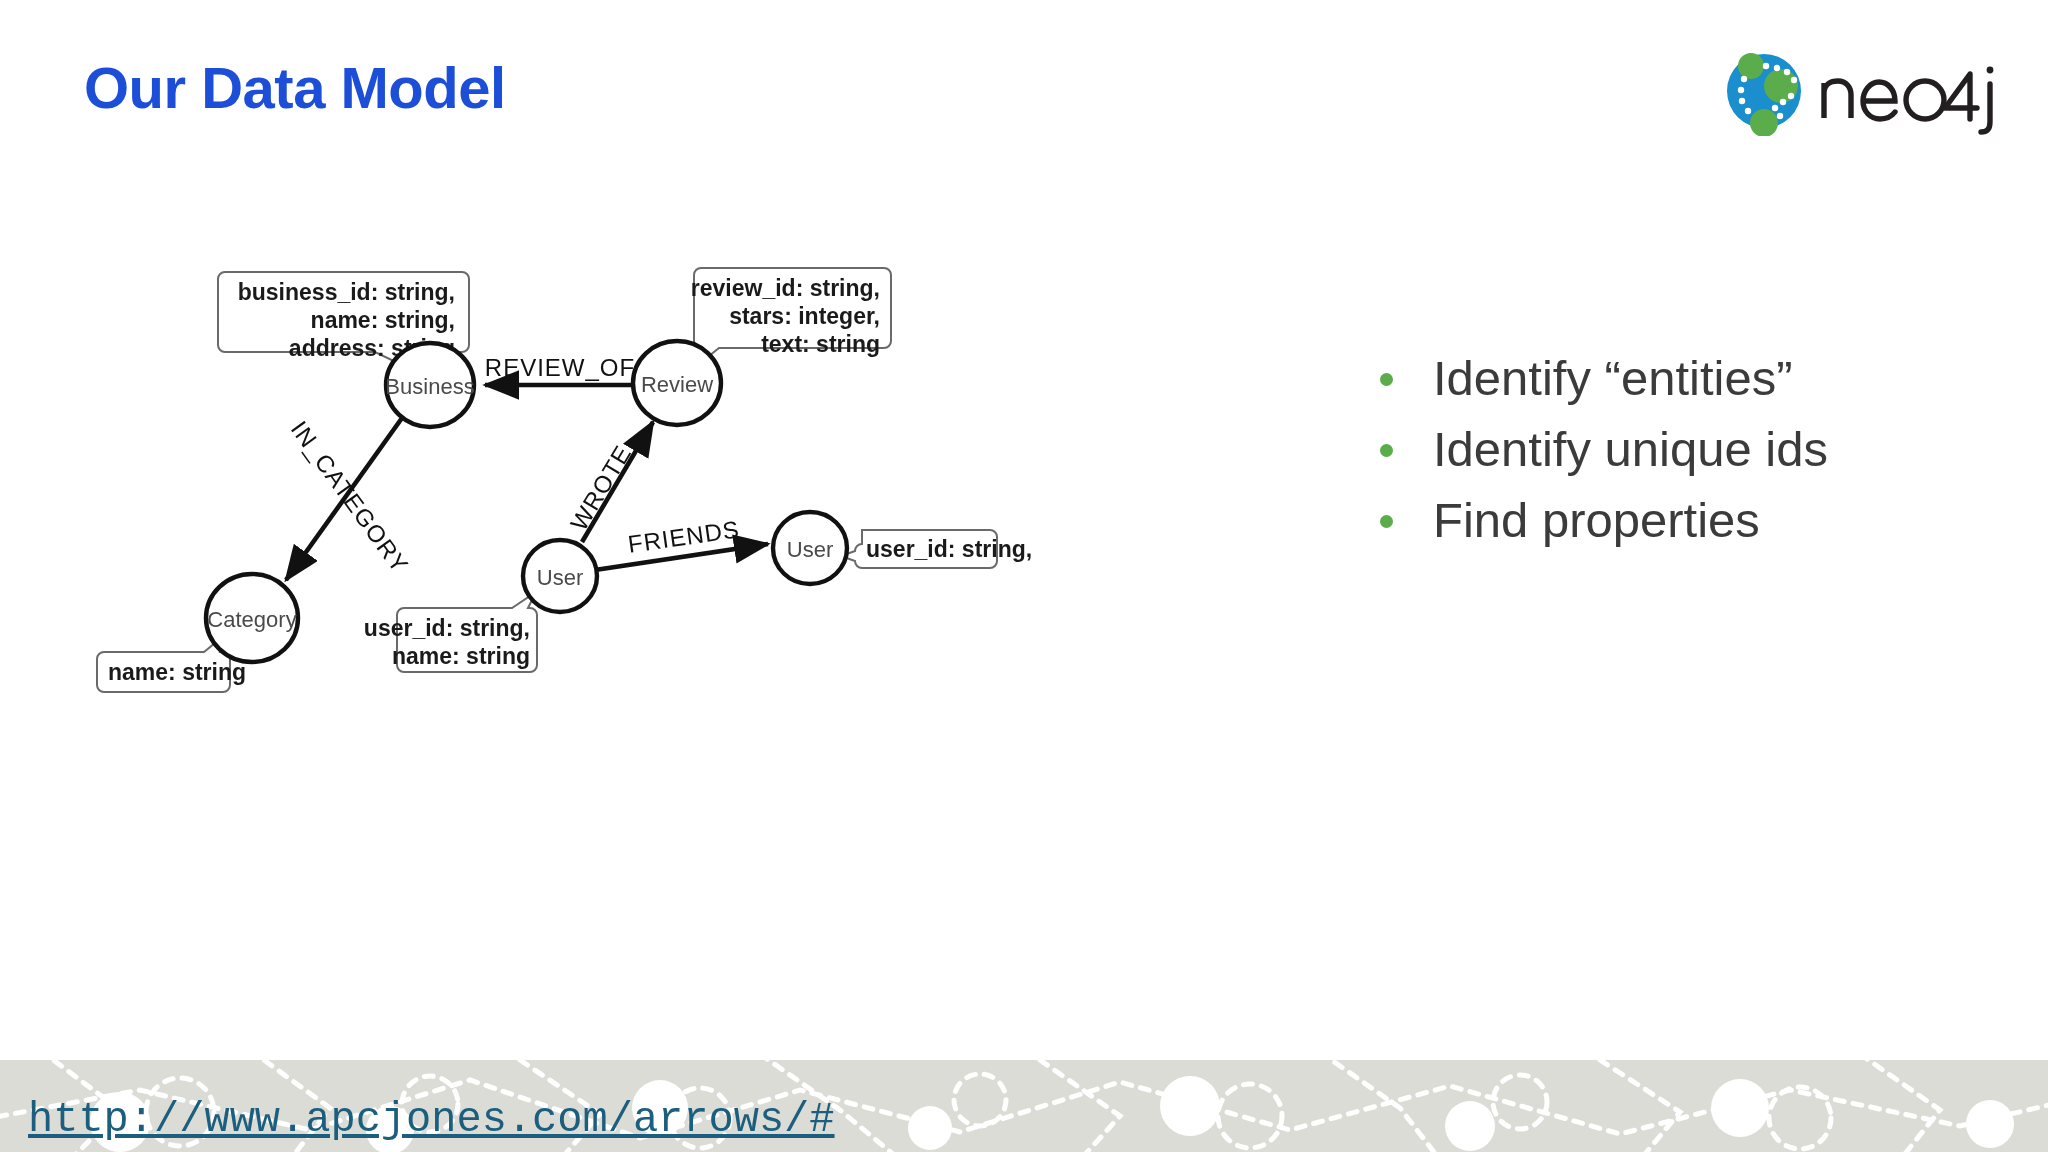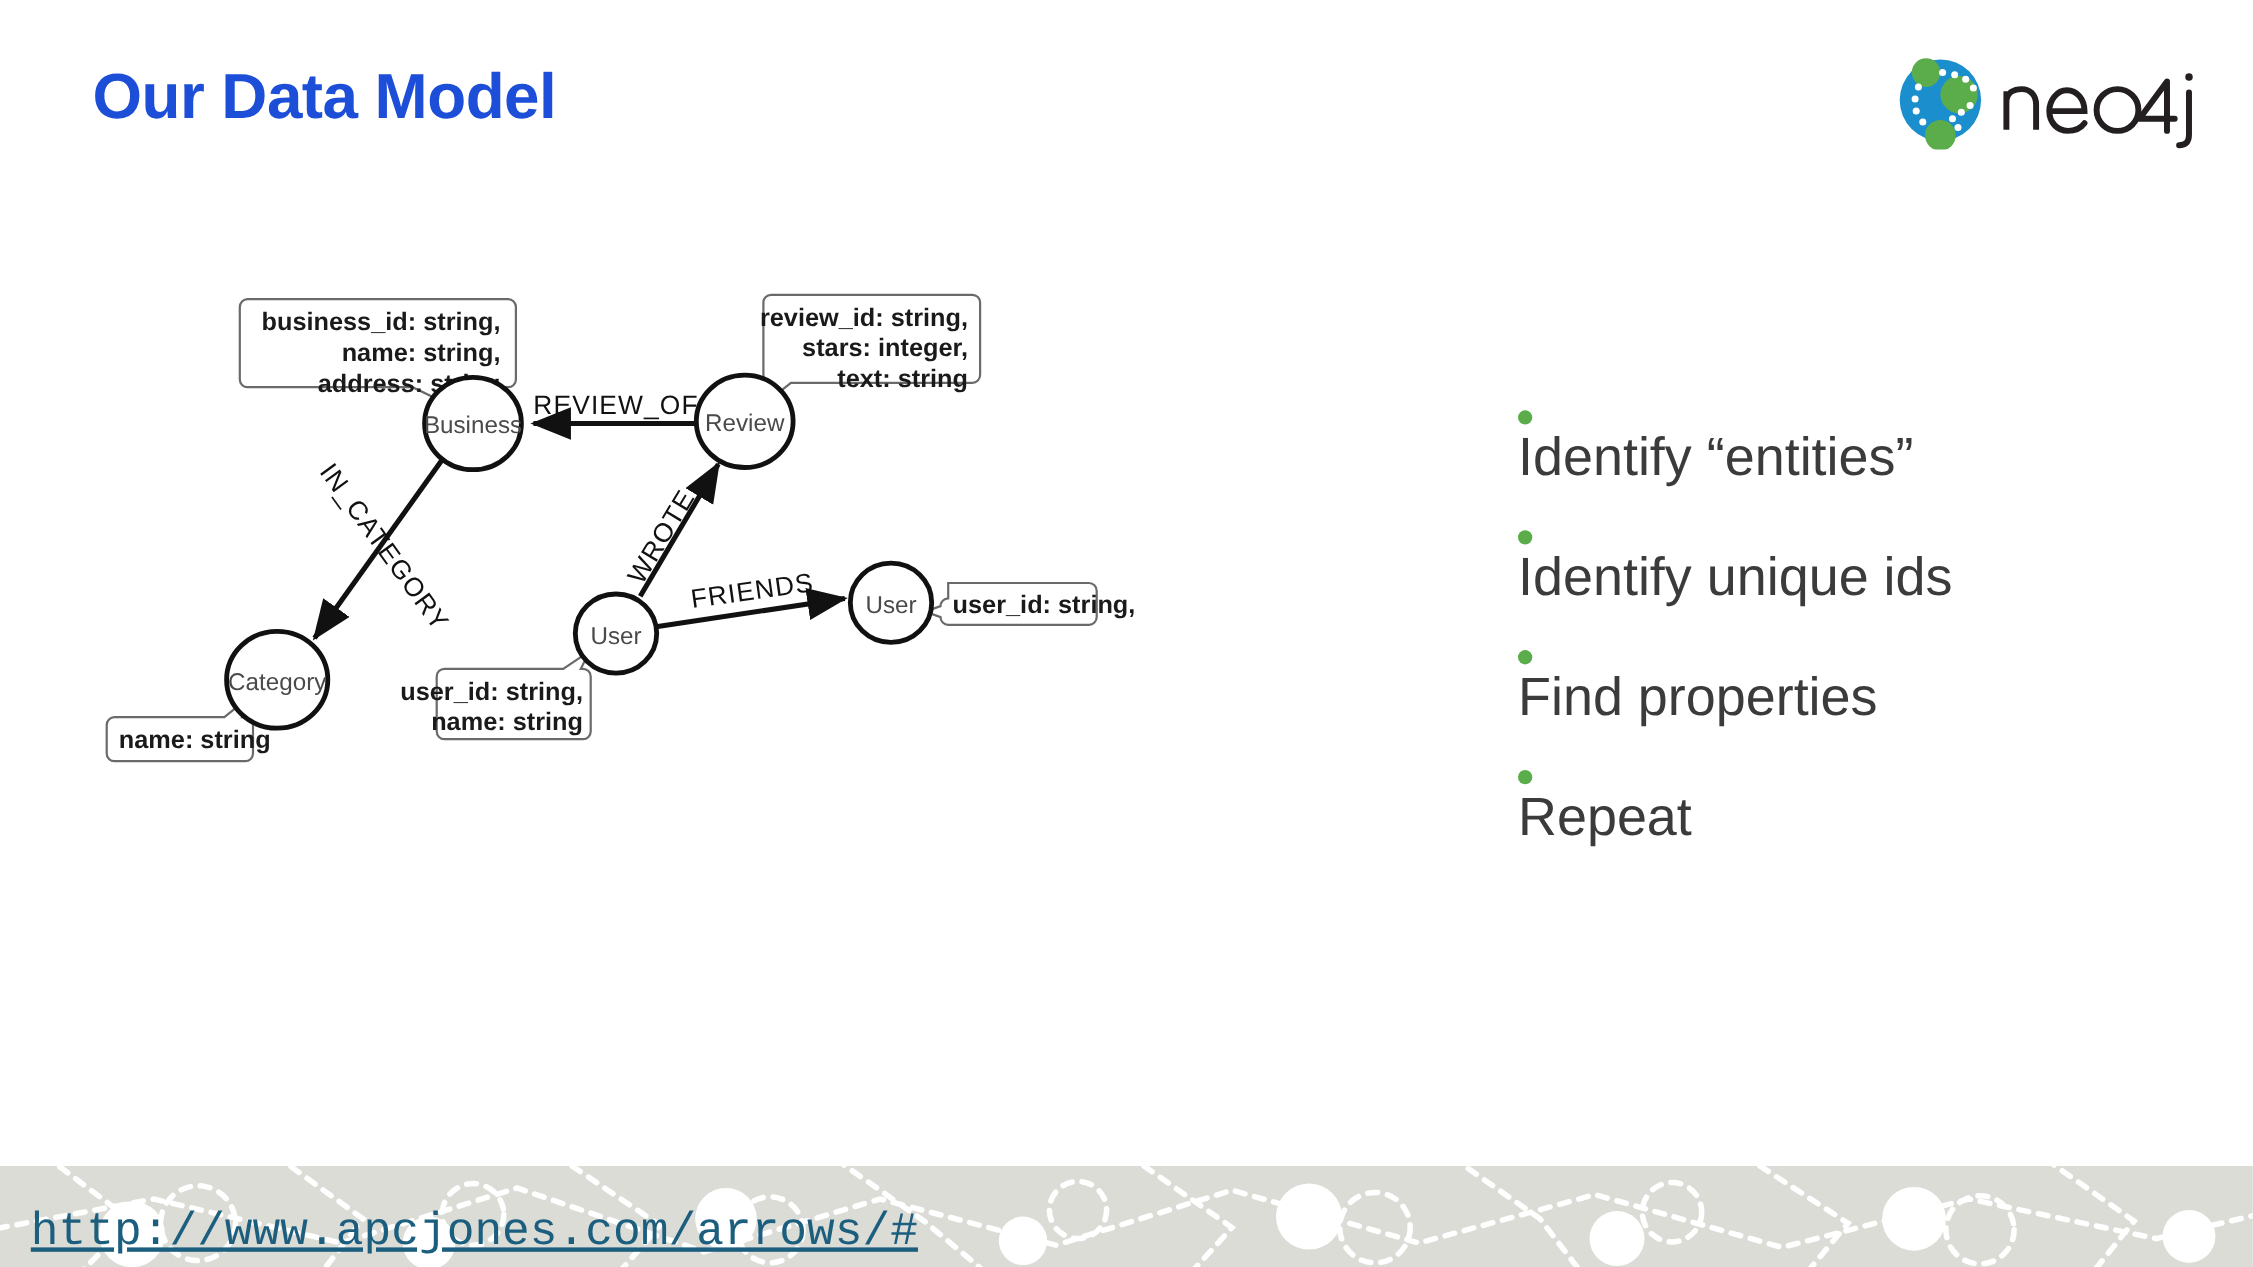--- a/index.html
+++ b/index.html
@@ -52,21 +52,20 @@
   #bullet-list {
     position: absolute;
     left: 1380px;
     top: 348px;
     width: 620px;
   }
   .bullet-row {
     display: flex;
     align-items: flex-start;
     margin-bottom: 10px;
-    flex-direction: column;
   }
   .bullet-dot {
     flex: 0 0 auto;
     width: 13px;
     height: 13px;
     border-radius: 50%;
     background: #5aad4a;
     margin-top: 25px;
     margin-right: 40px;
   }
@@ -229,24 +228,20 @@
     <span class="bullet-text">Identify “entities”</span>
   </div>
   <div class="bullet-row">
     <span class="bullet-dot"></span>
     <span class="bullet-text">Identify unique ids</span>
   </div>
   <div class="bullet-row">
     <span class="bullet-dot"></span>
     <span class="bullet-text">Find properties</span>
   </div>
-  <div class="bullet-row">
-    <span class="bullet-dot"></span>
-    <span class="bullet-text">Repeat</span>
-  </div>
 </div>
 
 <div id="footer-band">
   <svg width="2048" height="92" viewBox="0 0 2048 92" xmlns="http://www.w3.org/2000/svg">
     <g stroke="#ffffff" stroke-width="5" fill="none" stroke-dasharray="9 9" stroke-linecap="round">
       <path d="M-20 60 L140 30 L310 70 L470 20 L640 78 L800 30 L960 72 L1120 22 L1290 70 L1450 26 L1620 74 L1790 30 L1960 66 L2070 40"></path>
       <path d="M40 -10 L120 50 L70 100"></path>
       <path d="M250 -10 L330 48 L290 100"></path>
       <path d="M520 0 L600 54 L560 100"></path>
       <path d="M760 -6 L840 50 L900 100"></path>

